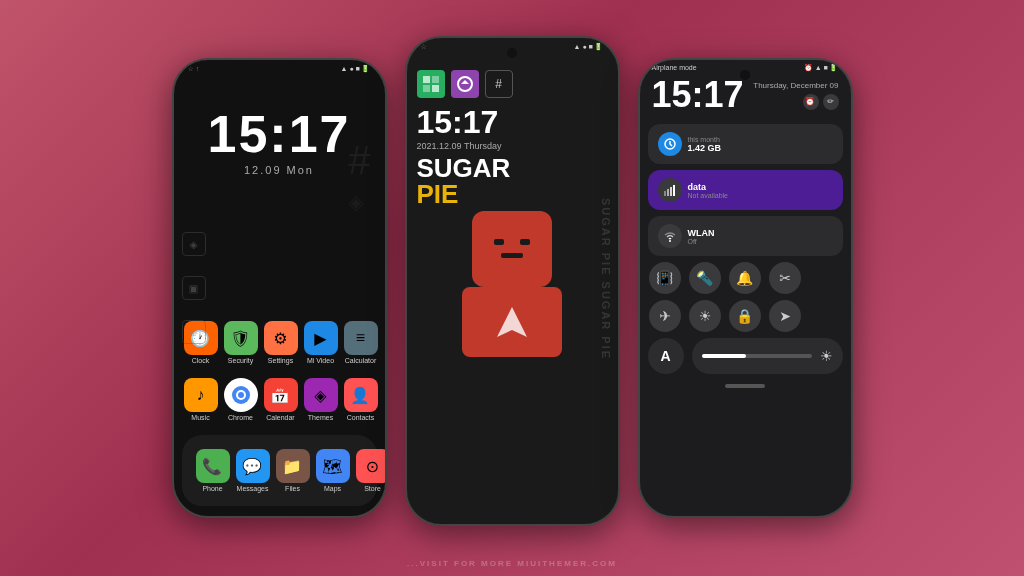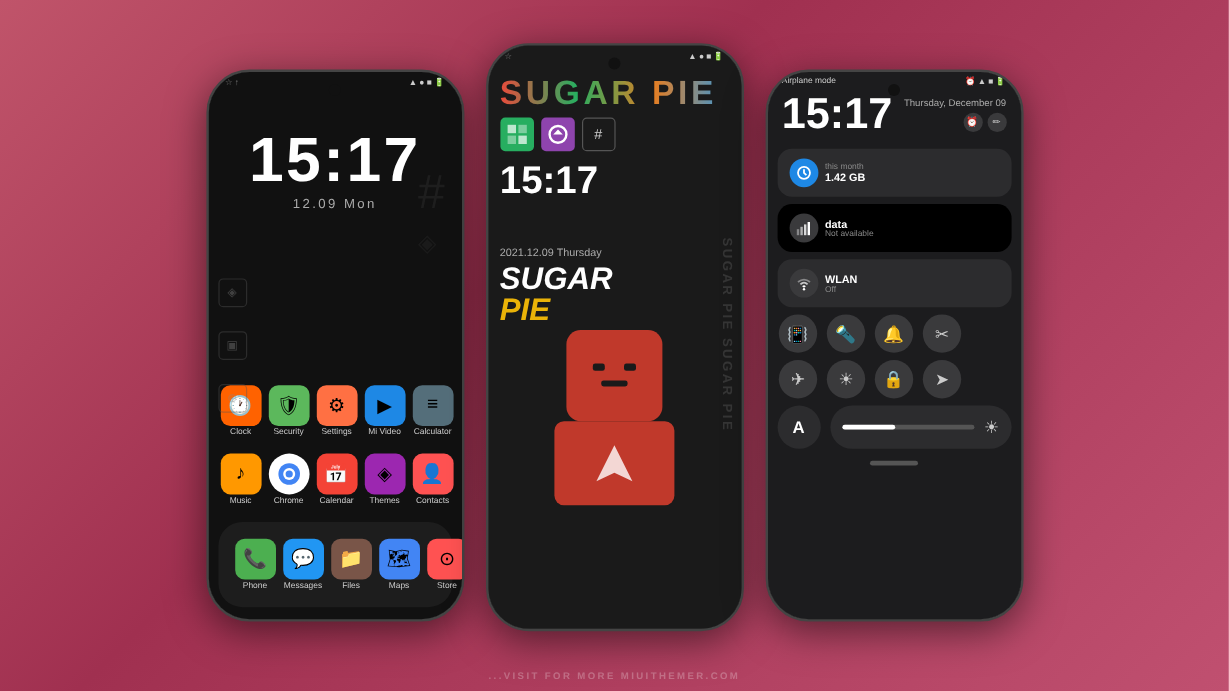--- a/index.html
+++ b/index.html
@@ -273,26 +273,24 @@
       font-weight: bold;
       margin-top: 2px;
       padding-left: 10px;
     }
 
     .phone2-date-text {
       font-size: 9px;
       color: #aaa;
       padding-left: 10px;
       margin-bottom: 4px;
-      margin-top: 36px;
     }
 
     .sugar-pie-big {
       padding-left: 10px;
-      font-style: italic;
     }
 
     .sugar-pie-big .sp-sugar {
       font-size: 26px;
       font-weight: 900;
       color: white;
       line-height: 1;
     }
 
     .sugar-pie-big .sp-pie {
@@ -518,21 +516,21 @@
       left: 50%;
       transform: translateX(-50%);
       font-size: 8px;
       color: rgba(255,255,255,0.25);
       letter-spacing: 2px;
       white-space: nowrap;
       font-weight: bold;
     }
 
     .data-tile {
-      background: #000000;
+      background: #4c1d95;
     }
   </style>
 </head>
 <body>
 
 <div class="phones-container">
 
   <div class="phone phone-1">
     <div class="phone-1-content">
       <div class="punch-hole"></div>
@@ -644,21 +642,20 @@
     <div class="phone-2-content">
       <div class="punch-hole"></div>
       <div class="status-bar">
         <span style="font-size:7px; opacity:0.5">☆</span>
         <div class="status-icons">
           <span style="font-size:7px">▲ ● ■ 🔋</span>
         </div>
       </div>
 
       <div class="sugar-pie-header">
-        <div class="sugar-pie-title">SUGAR PIE</div>
 
         <div class="icons-row">
           <div class="squid-icon">
             <svg width="18" height="18" viewBox="0 0 18 18">
               <rect x="1" y="1" width="7" height="7" fill="white" opacity="0.7"></rect>
               <rect x="10" y="1" width="7" height="7" fill="white" opacity="0.4"></rect>
               <rect x="1" y="10" width="7" height="7" fill="white" opacity="0.4"></rect>
               <rect x="10" y="10" width="7" height="7" fill="white" opacity="0.7"></rect>
             </svg>
           </div>

